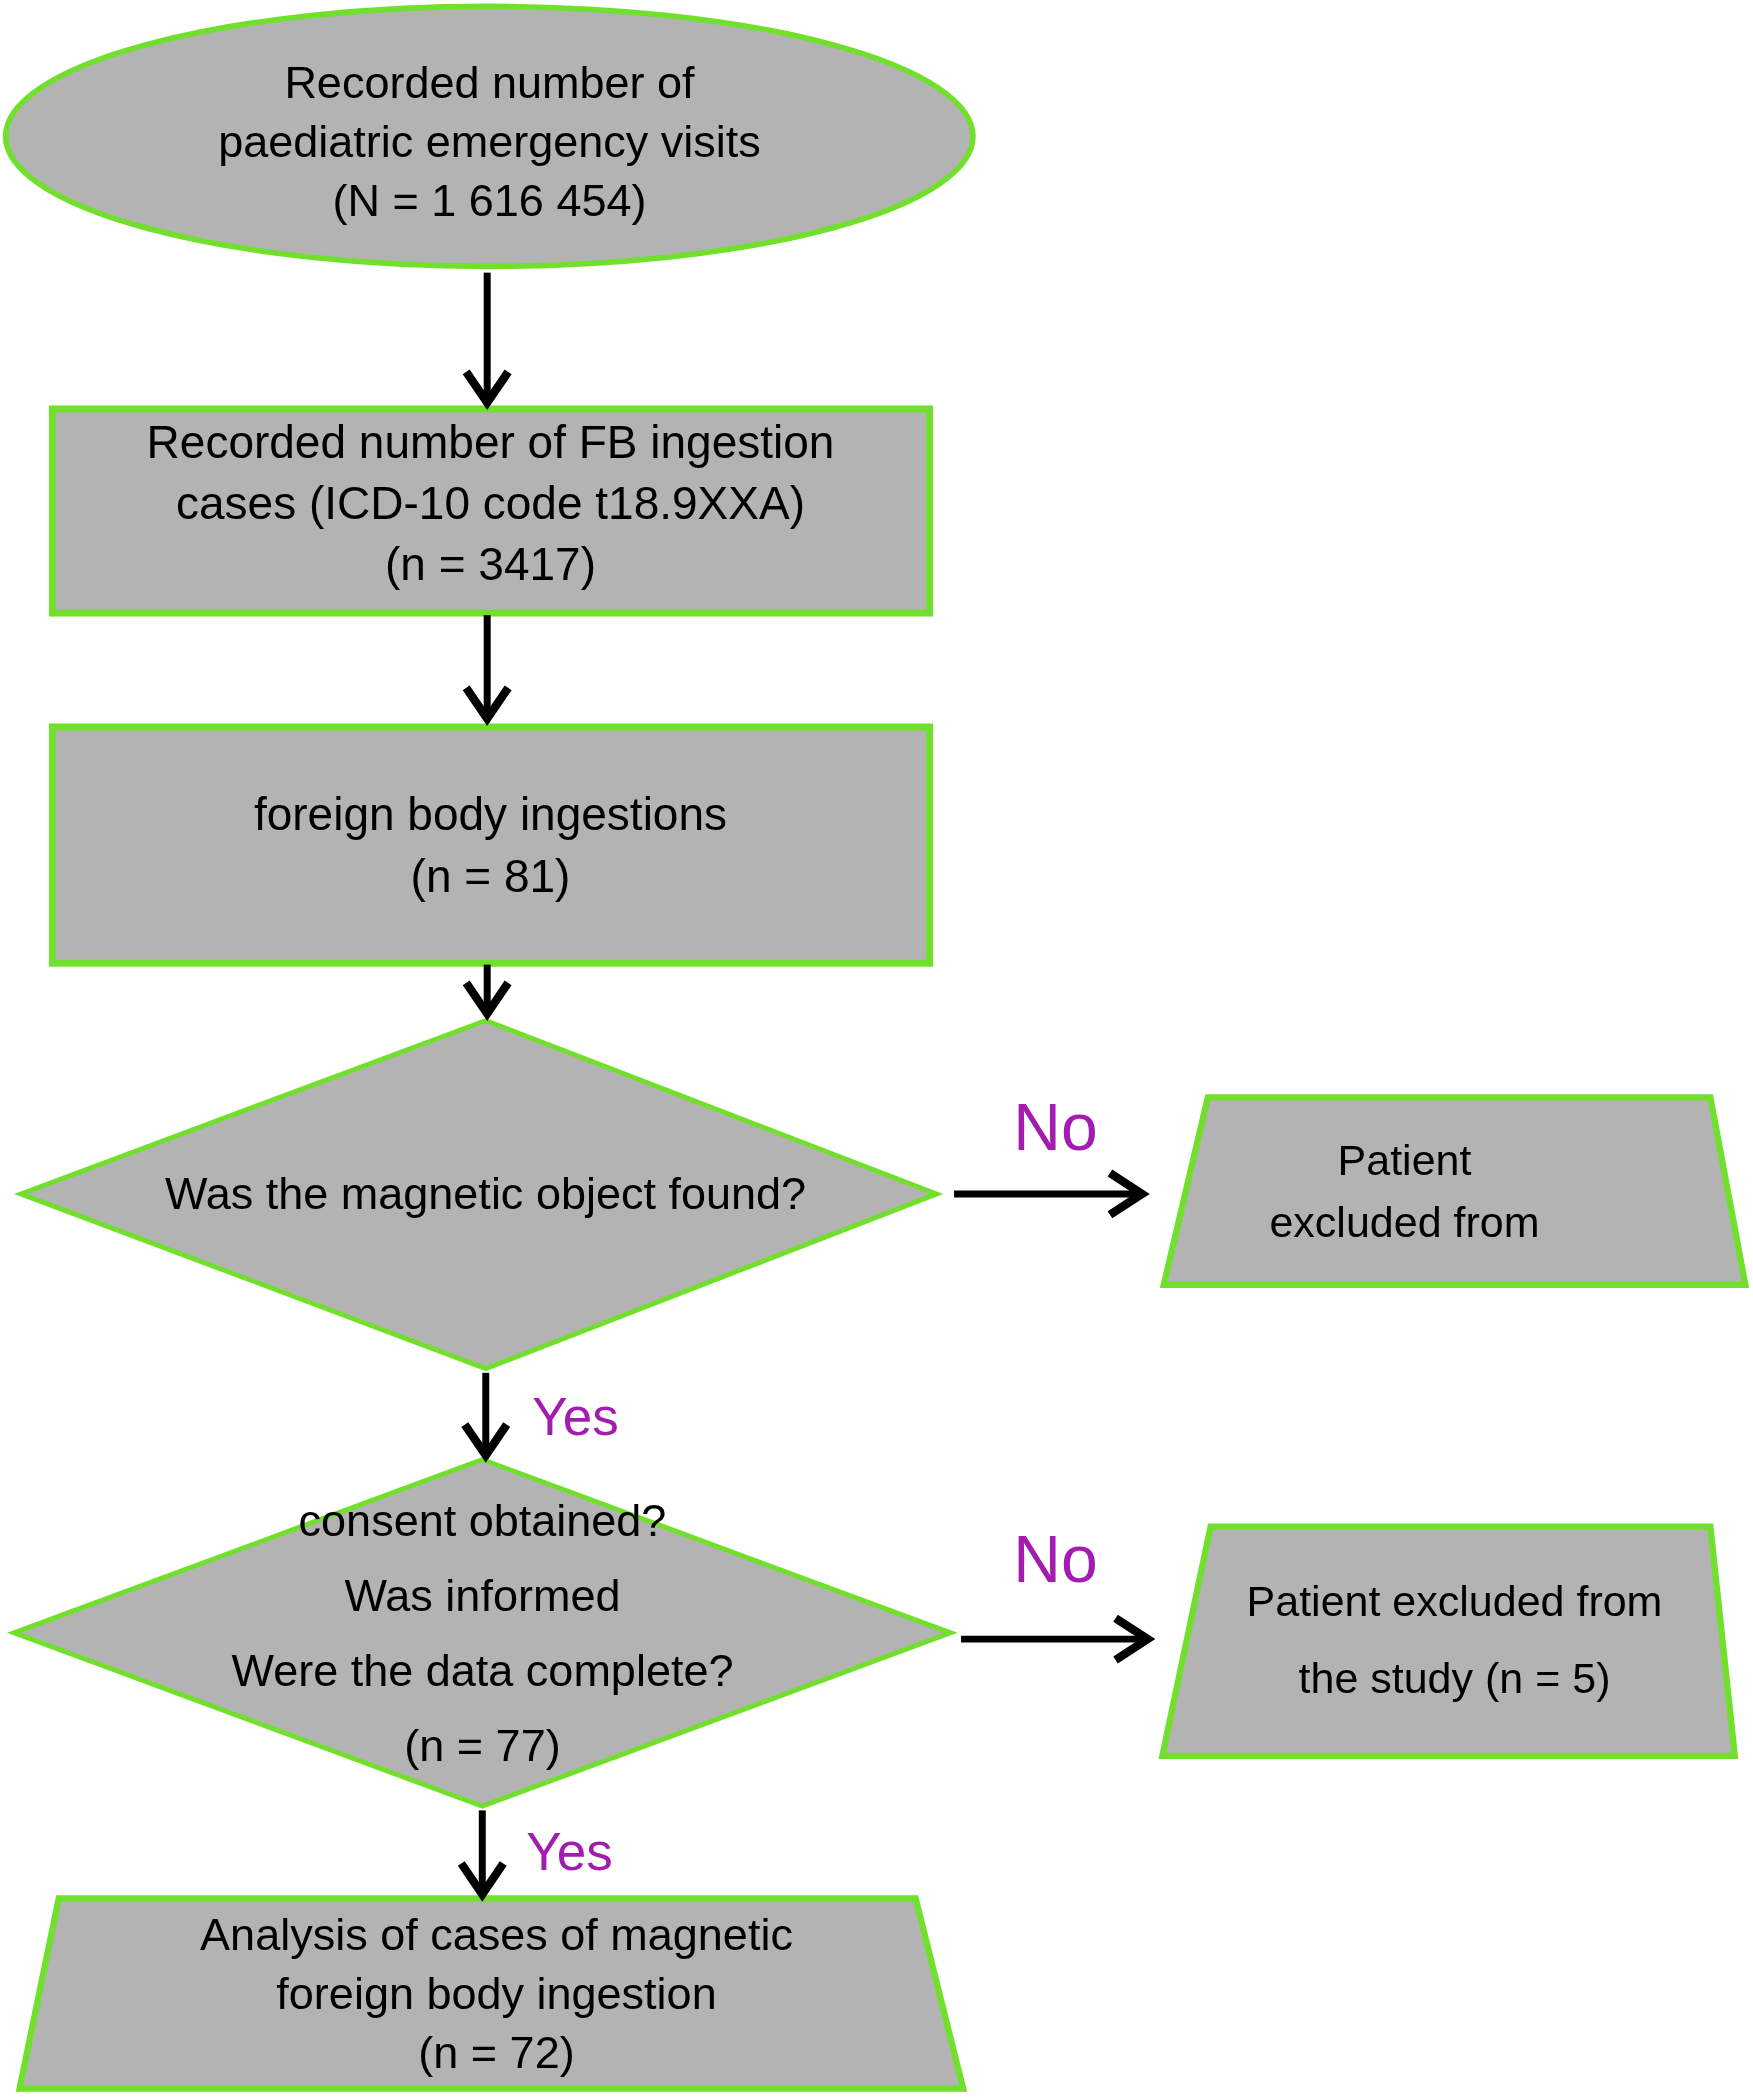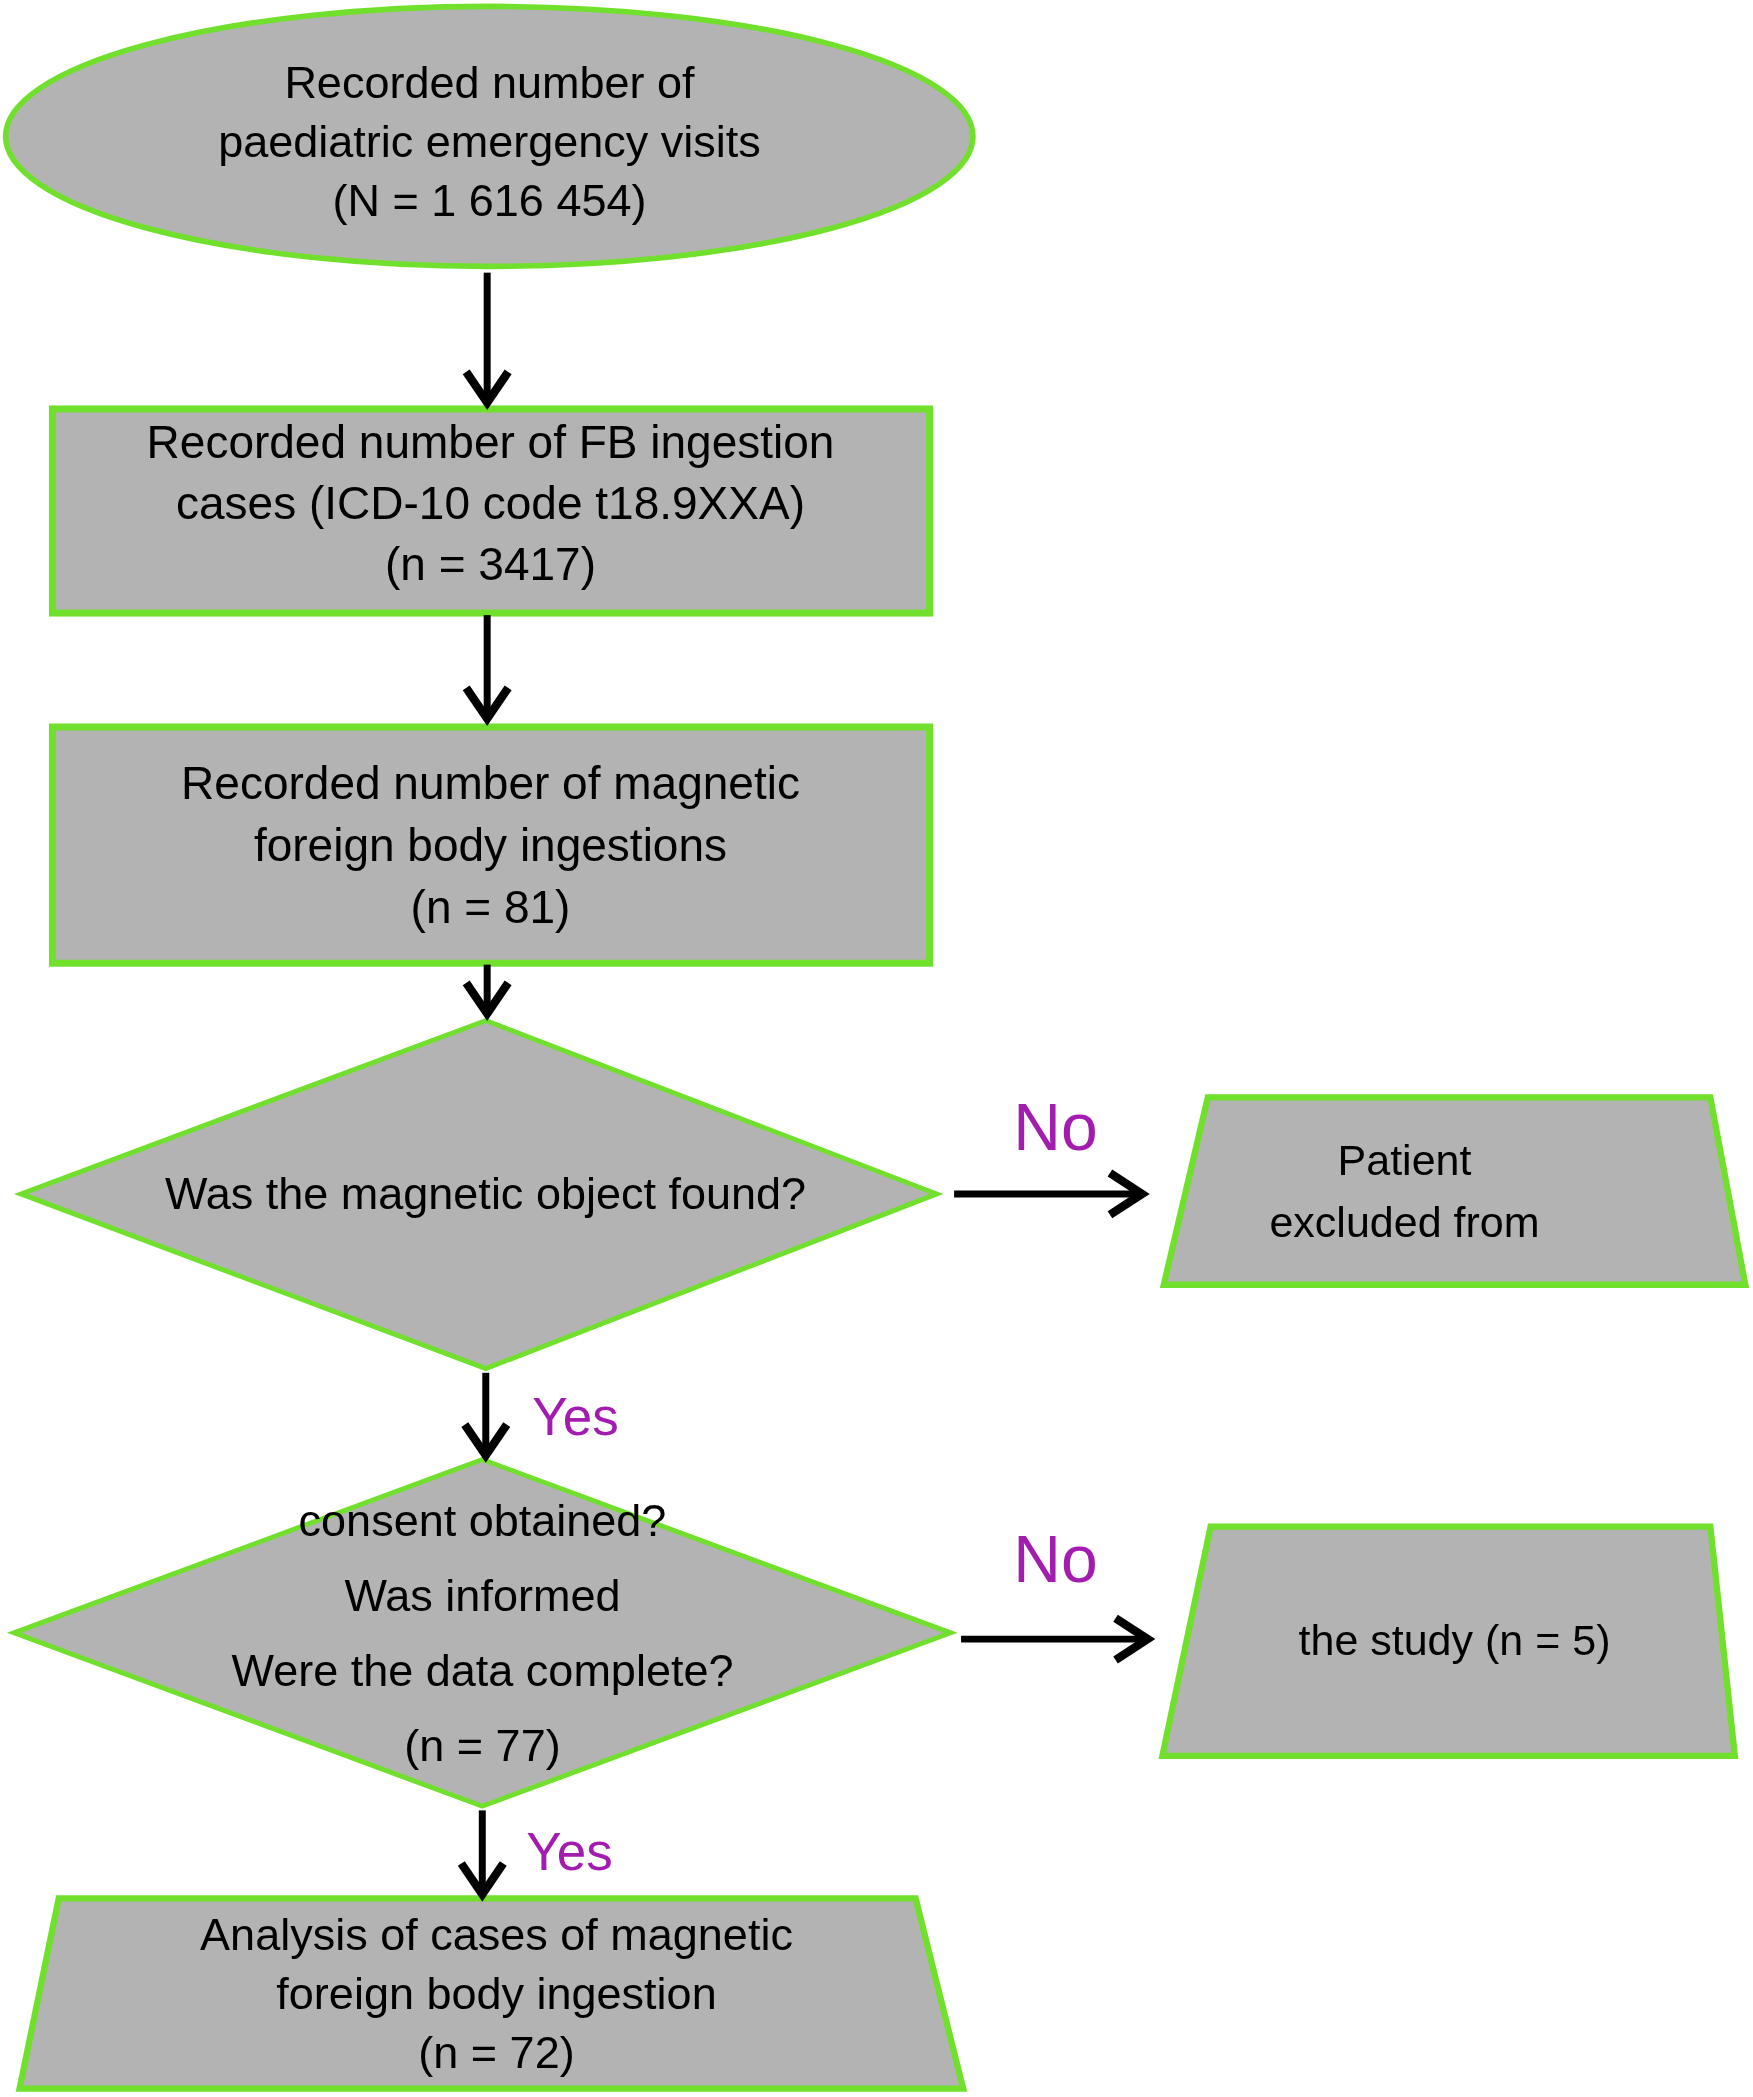--- a/index.html
+++ b/index.html
@@ -81,21 +81,20 @@
     <div class="ln">(N = 1 616 454)</div>
   </div>
 
   <div id="t-fb" class="node-text">
     <div class="ln">Recorded number of FB ingestion</div>
     <div class="ln">cases (ICD-10 code t18.9XXA)</div>
     <div class="ln">(n = 3417)</div>
   </div>
 
   <div id="t-mag" class="node-text">
-    <div class="ln">Recorded number of magnetic</div>
     <div class="ln">foreign body ingestions</div>
     <div class="ln">(n = 81)</div>
   </div>
 
   <div id="t-dfound" class="node-text">
     <div class="ln">Was the magnetic object found?</div>
   </div>
 
   <div id="t-exc4" class="node-text">
     <div class="ln">Patient</div>
@@ -103,20 +102,21 @@
   </div>
 
   <div id="t-dconsent" class="node-text">
     <div class="ln">consent obtained?</div>
     <div class="ln">Was informed</div>
     <div class="ln">Were the data complete?</div>
     <div class="ln">(n = 77)</div>
   </div>
 
   <div id="t-exc5" class="node-text">
+    <div class="ln">Patient excluded from</div>
     <div class="ln">the study (n = 5)</div>
   </div>
 
   <div id="t-analysis" class="node-text">
     <div class="ln">Analysis of cases of magnetic</div>
     <div class="ln">foreign body ingestion</div>
     <div class="ln">(n = 72)</div>
   </div>
 
   <div id="lbl-no1" class="edge-label">No</div>

